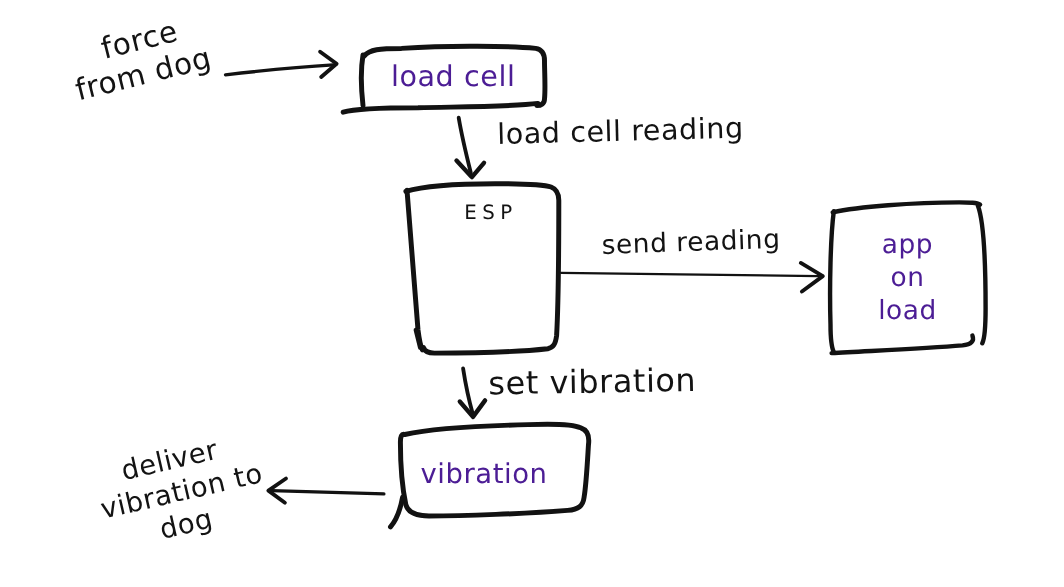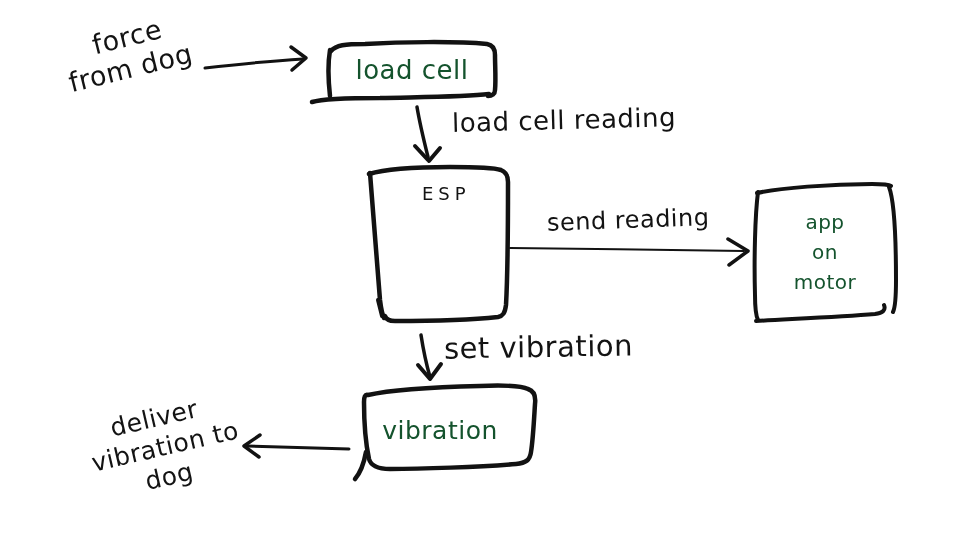--- a/index.html
+++ b/index.html
@@ -27,30 +27,30 @@
     white-space: nowrap;
     letter-spacing: 0.5px;
     line-height: 1.15;
   }
   .node-label {
     position: absolute;
     display: flex;
     flex-direction: column;
     align-items: center;
     justify-content: center;
-    color: #14532d;
+    color: #4c1d95;
     font-family: "DejaVu Sans", sans-serif;
     letter-spacing: 0.5px;
   }
   .node-label .line { white-space: nowrap; }
 
   
   .label-load-cell   { left: 327px; top: 42px;  width: 170px; height: 56px; font-size: 26px; }
   .label-esp         { left: 422px; top: 184px; font-size: 18px; letter-spacing: 5px; }
-  .label-app         { left: 752px; top: 196px; width: 146px; height: 112px; font-size: 20px; line-height: 30px; text-align: right; }
+  .label-app         { left: 752px; top: 196px; width: 146px; height: 112px; font-size: 24px; line-height: 30px; text-align: right; }
   .label-vibration   { left: 355px; top: 398px; width: 170px; height: 66px; font-size: 25px; line-height: 30px; }
 
   
   .label-load-reading { left: 452px; top: 106px; font-size: 26px; transform: rotate(-1.5deg); }
   .label-send-reading { left: 547px; top: 207px; font-size: 24px; transform: rotate(-2deg); }
   .label-set-vibration{ left: 444px; top: 331px; font-size: 29px; transform: rotate(-1deg); }
 
   
   .label-force {
     left: 58px; top: 38px; font-size: 27px;
@@ -126,21 +126,21 @@
 
   <div class="node-label label-load-cell">
     <div class="line">load cell</div>
   </div>
 
   <div class="hand label-esp">ESP</div>
 
   <div class="node-label label-app">
     <div class="line">app</div>
     <div class="line">on</div>
-    <div class="line">motor</div>
+    <div class="line">load</div>
   </div>
 
   <div class="node-label label-vibration">
     <div class="line">vibration</div>
   </div>
 
   <div class="hand label-load-reading">load cell reading</div>
 
   <div class="hand label-send-reading">send reading</div>
 

